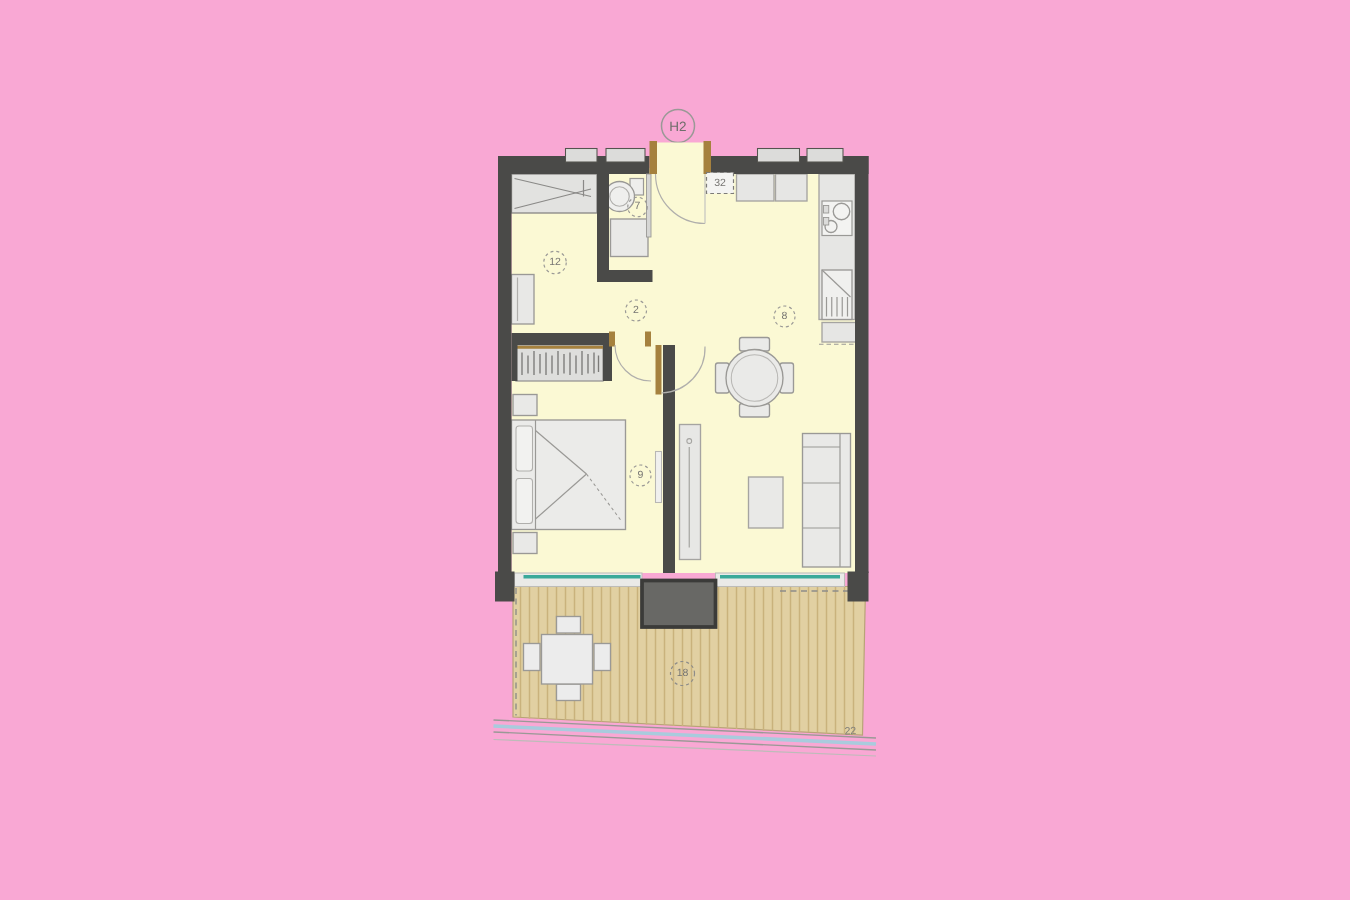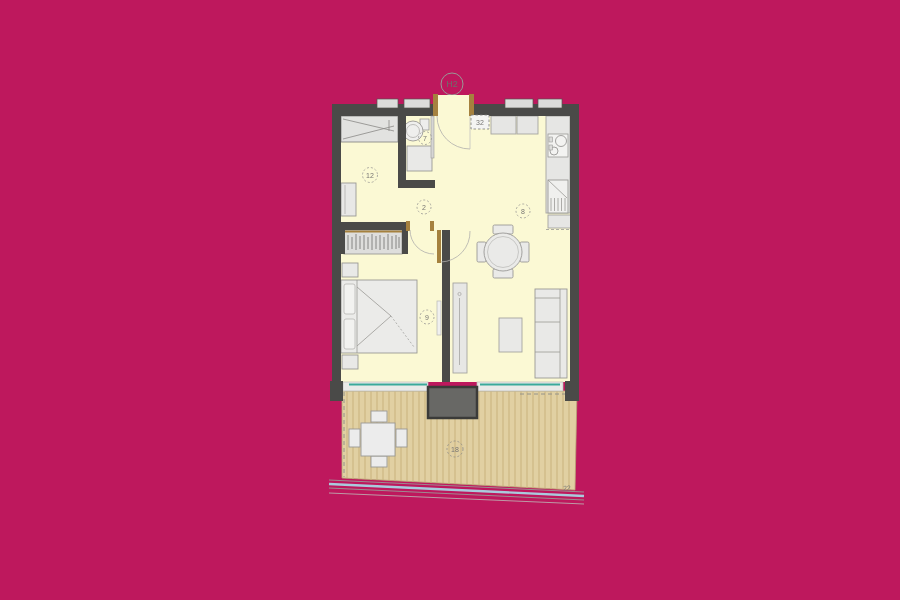--- a/index.html
+++ b/index.html
@@ -1,16 +1,16 @@
 <!DOCTYPE html>
 <html><head>
 <meta charset="utf-8">
 <style>
   html,body{margin:0;padding:0;background:#ffffff;}
-  .canvas{position:relative;width:900px;height:600px;background:#be185d;overflow:hidden;}
+  .canvas{position:relative;width:900px;height:600px;background:#f9a8d4;overflow:hidden;}
   svg{display:block;}
   .lbl{font-family:"Liberation Sans","DejaVu Sans",sans-serif;fill:#777673;}
   .lbl-num{font-size:7px;}
   .lbl-unit{font-size:9px;fill:#6f6e6b;}
   .lbl-edge{font-size:7px;fill:#7c7b78;}
 </style>
 </head>
 <body>
 
 <div class="canvas">

